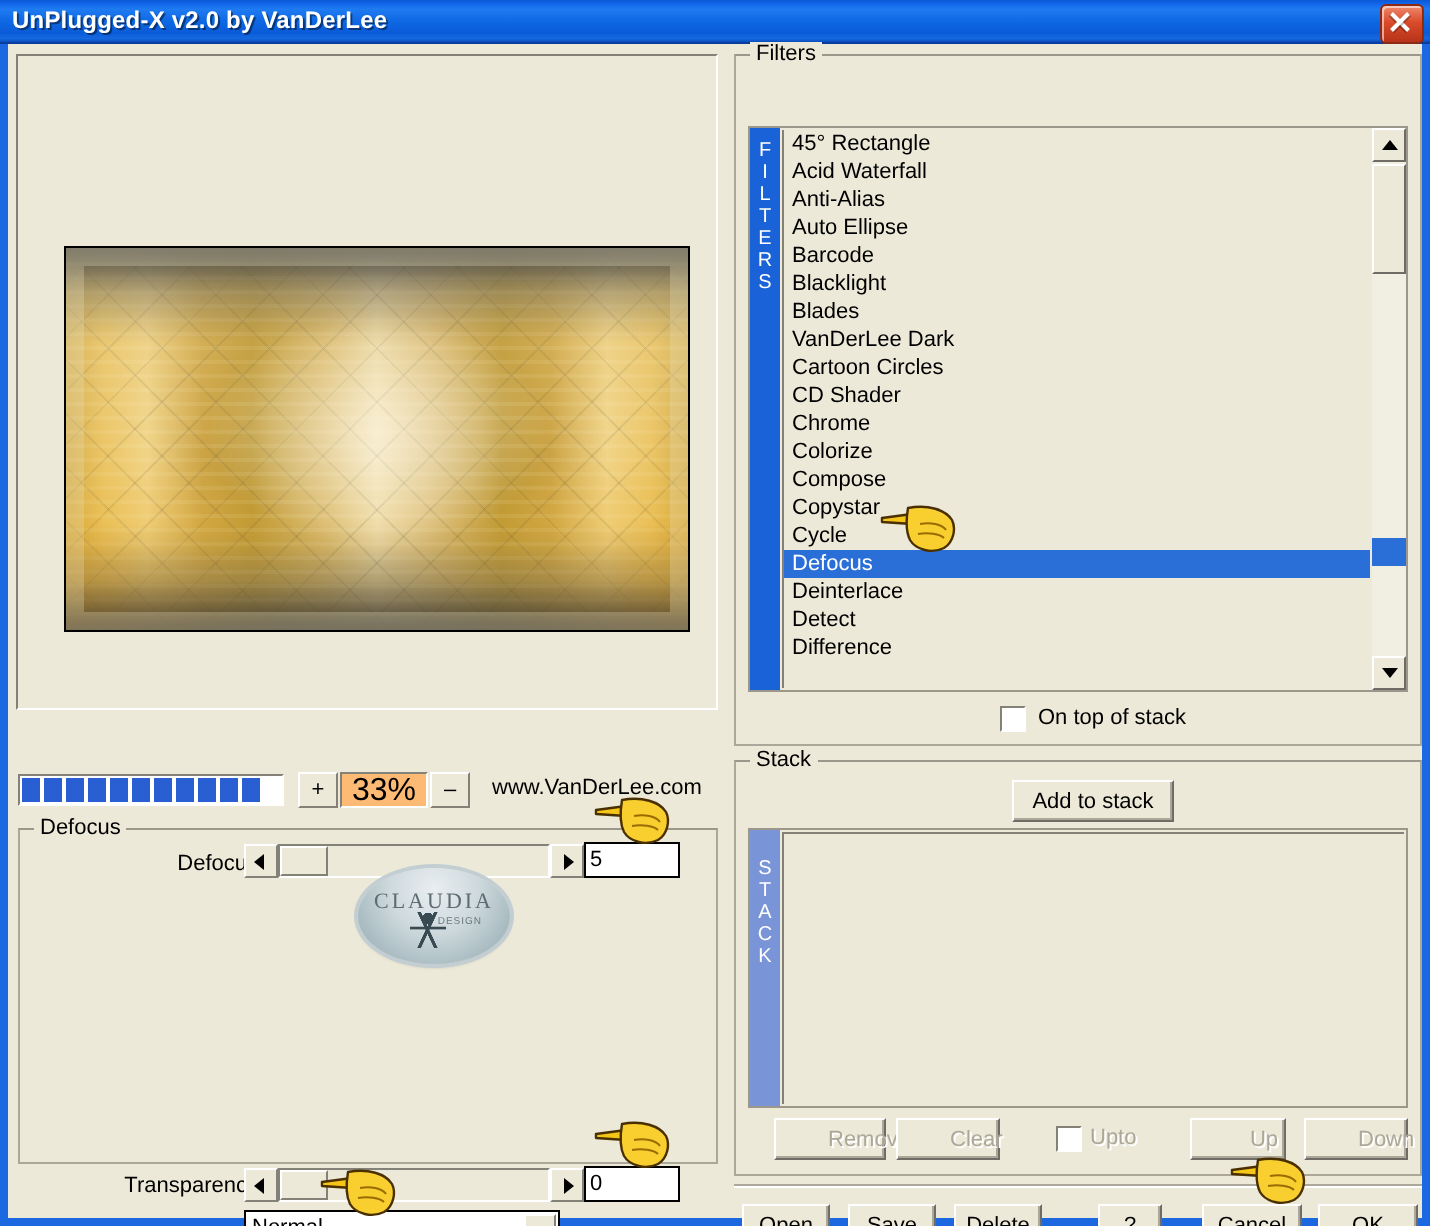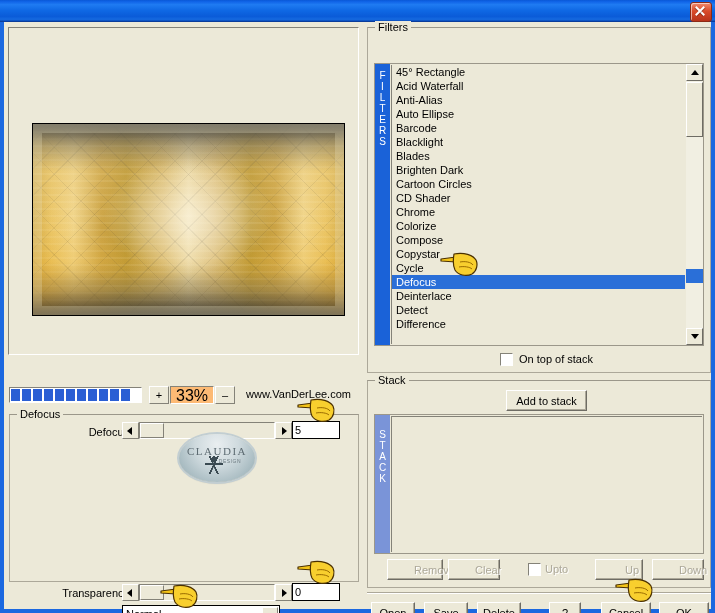--- a/index.html
+++ b/index.html
@@ -530,20 +530,21 @@
     background: #ffffff;
     border-top: 1px solid #aca899;
   }
 </style>
 </head>
 <body>
 
 <div id="app">
 
   <div class="titlebar">
+    <div class="title-text">UnPlugged-X v2.0 by VanDerLee</div>
     <div class="close-btn">
       <span class="x1"></span>
       <span class="x2"></span>
     </div>
   </div>
 
   <div class="winbody">
 
     <div class="preview-pane sunken">
       <div class="preview-img">
@@ -627,21 +628,21 @@
     <div class="listbox">
       <div class="vlabel">F<br>I<br>L<br>T<br>E<br>R<br>S</div>
       <div class="list-inner" id="filters-list">
           <div class="list-item">45° Rectangle</div>
           <div class="list-item">Acid Waterfall</div>
           <div class="list-item">Anti-Alias</div>
           <div class="list-item">Auto Ellipse</div>
           <div class="list-item">Barcode</div>
           <div class="list-item">Blacklight</div>
           <div class="list-item">Blades</div>
-          <div class="list-item">Brighten Dark</div>
+          <div class="list-item">VanDerLee Dark</div>
           <div class="list-item">Cartoon Circles</div>
           <div class="list-item">CD Shader</div>
           <div class="list-item">Chrome</div>
           <div class="list-item">Colorize</div>
           <div class="list-item">Compose</div>
           <div class="list-item">Copystar</div>
           <div class="list-item">Cycle</div>
           <div class="list-item selected">Defocus</div>
           <div class="list-item">Deinterlace</div>
           <div class="list-item">Detect</div>

